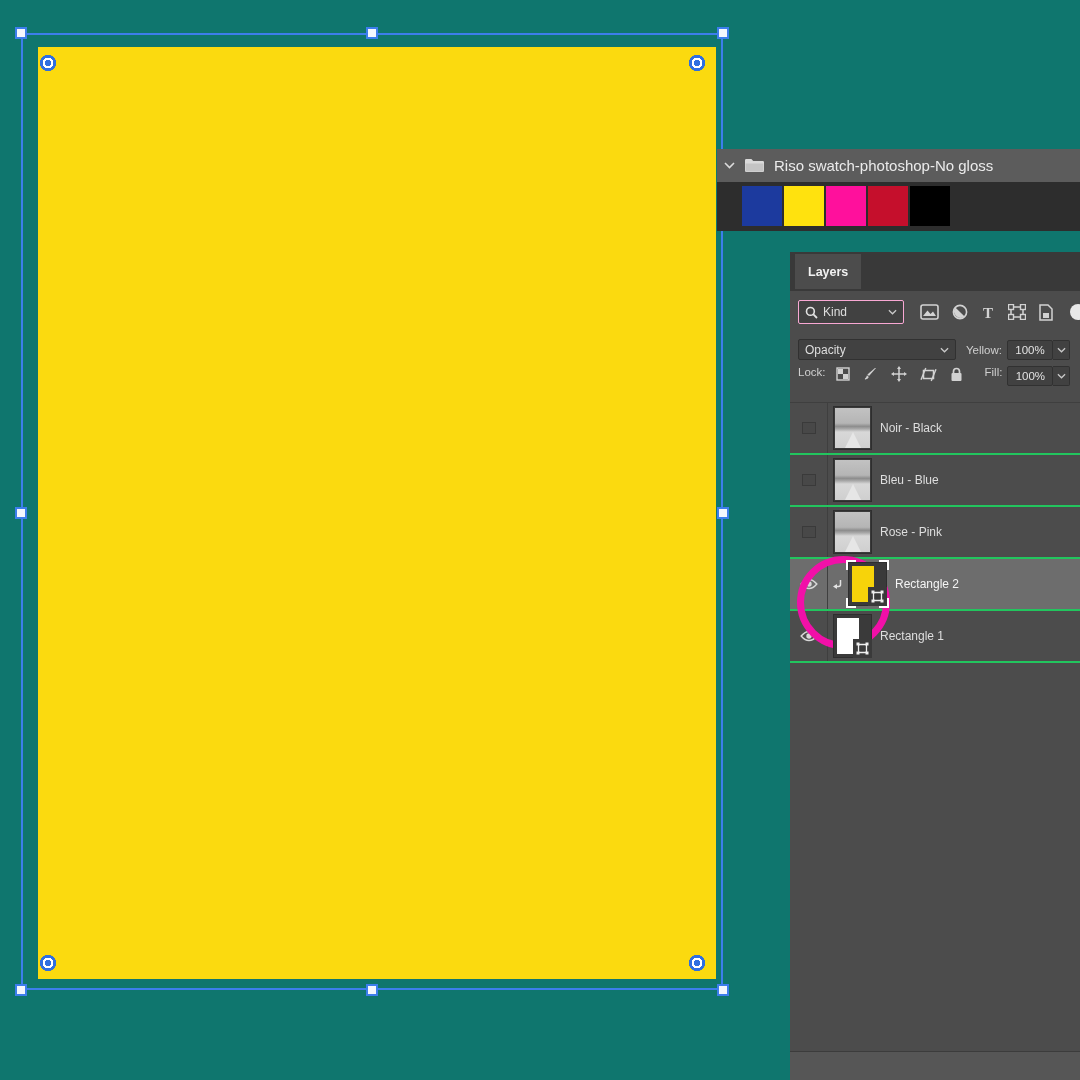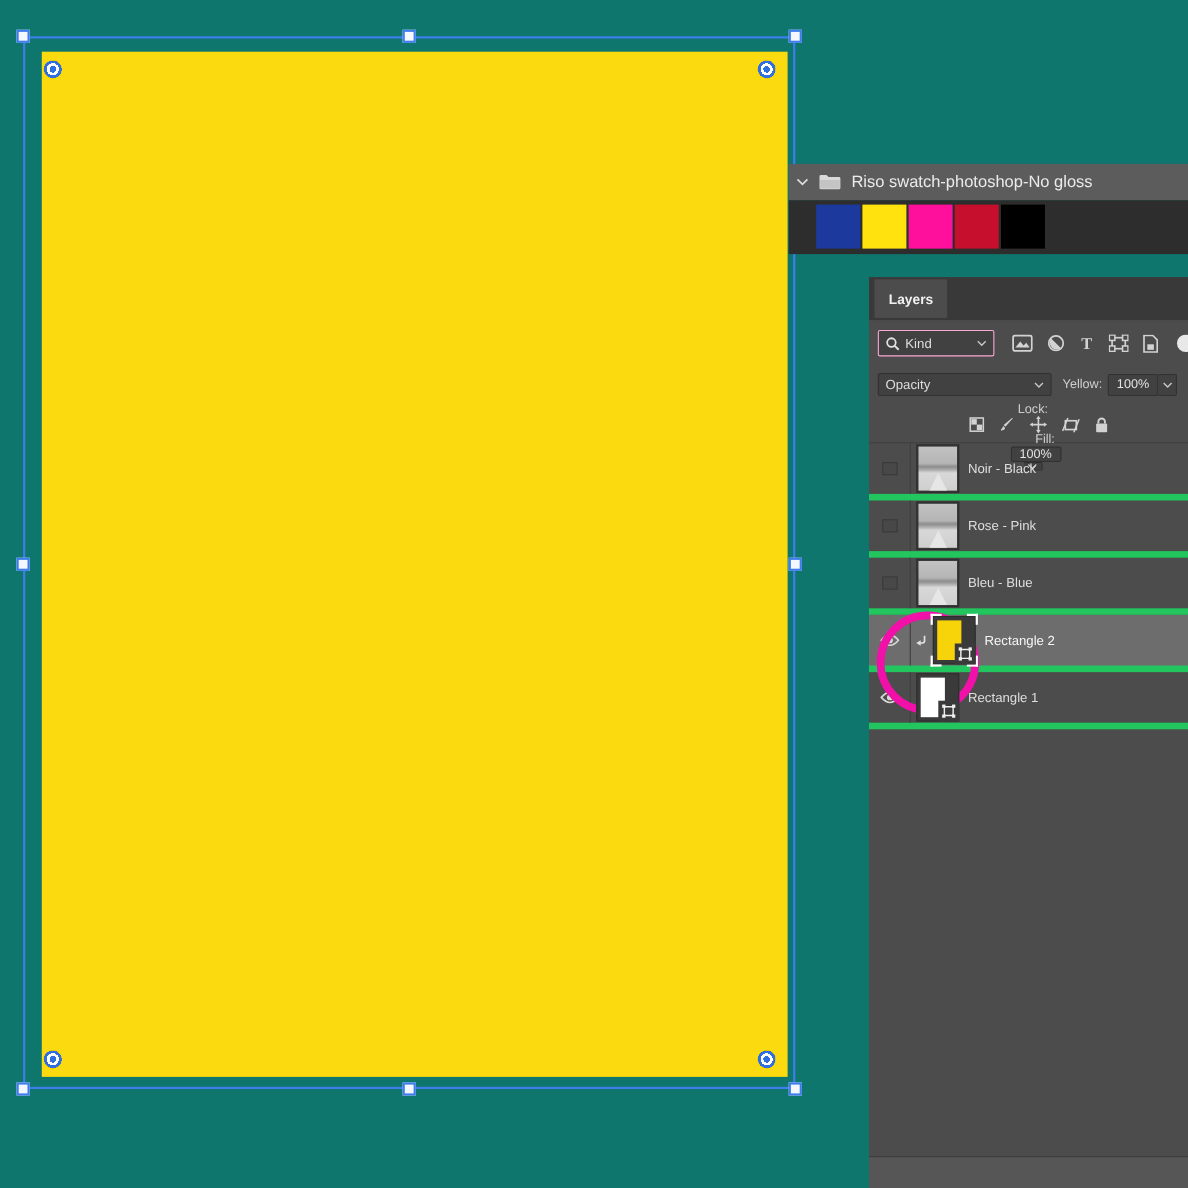--- a/index.html
+++ b/index.html
@@ -38,25 +38,25 @@
   .filter-icons{display:flex;align-items:center;gap:13px;margin-left:16px;color:#d2d2d2;}
   .blend-row{height:33px;display:flex;align-items:center;padding:0 0 0 8px;}
   .blend-select{width:158px;height:21px;background:#414141;border:1px solid #313131;border-radius:2px;
        display:flex;align-items:center;padding:0 6px;}
   .blend-select .lbl{font-size:12px;color:#dedede;flex:1;}
   .row-label{font-size:11.5px;color:#cfcfcf;}
   .val-box{width:46px;height:20px;background:#414141;border:1px solid #313131;border-radius:2px;
        display:flex;align-items:center;justify-content:center;font-size:11.5px;color:#e2e2e2;}
   .chev-box{width:17px;height:20px;display:flex;align-items:center;justify-content:center;
        background:#414141;border:1px solid #313131;border-left:none;border-radius:0 2px 2px 0;color:#c9c9c9;}
-  .lock-row{height:36px;display:flex;align-items:center;padding:0 0 0 8px;color:#d2d2d2;flex-direction:column;}
+  .lock-row{height:36px;display:flex;align-items:flex-start;padding:0 0 0 8px;color:#d2d2d2;}
   .lock-icons{display:flex;align-items:center;gap:13px;margin-left:10px;}
 
   .layers-list{border-top:1px solid #3f3f3f;}
-  .row{position:relative;height:52px;display:flex;align-items:center;border-bottom:6px solid #22c55e;}
+  .row{position:relative;height:52px;display:flex;align-items:center;border-bottom:2px solid #22c55e;}
   .row.sel{background:#6d6d6d;}
   .vis{width:38px;height:100%;flex:0 0 auto;display:flex;align-items:center;justify-content:center;
        border-right:1px solid #3f3f3f;}
   .vis .eye{color:#d8d8d8;}
   .vis-empty{display:none;width:14px;height:12px;border:1px solid #3a3a3a;background:rgba(0,0,0,0.05);}
   .row.hidden-layer .vis-empty{display:block;}
   .clip{display:none;margin-left:4px;color:#e3e3e3;}
   .row.clipped .clip{display:block;}
   .thumb{position:relative;z-index:6;margin-left:5px;width:39px;height:44px;flex:0 0 auto;
          background:#3a3a3a;border:1px solid #2e2e2e;}
@@ -265,33 +265,33 @@
         <div class="row t-gray-photo hidden-layer">
     <div class="vis">
 
       <span class="vis-empty"></span>
     </div>
 
     <div class="thumb">
       <div class="art"></div>
 
     </div>
+    <span class="lname">Bleu - Blue</span>
+  </div>
+        <div class="row t-gray-photo hidden-layer">
+    <div class="vis">
+
+      <span class="vis-empty"></span>
+    </div>
+
+    <div class="thumb">
+      <div class="art"></div>
+
+    </div>
     <span class="lname">Rose - Pink</span>
-  </div>
-        <div class="row t-gray-photo hidden-layer">
-    <div class="vis">
-
-      <span class="vis-empty"></span>
-    </div>
-
-    <div class="thumb">
-      <div class="art"></div>
-
-    </div>
-    <span class="lname">Bleu - Blue</span>
   </div>
         <div class="row t-yellow-shape sel clipped bracketed">
     <div class="vis">
       <svg class="eye" width="18" height="12" viewBox="0 0 18 12">
               <path d="M1.2 6 Q9 -3.2 16.8 6 Q9 15.2 1.2 6 Z" fill="none" stroke="currentColor" stroke-width="1.5"></path>
               <circle cx="9" cy="6" r="2.7" fill="currentColor"></circle>
             </svg>
 
     </div>
     <span class="clip">

